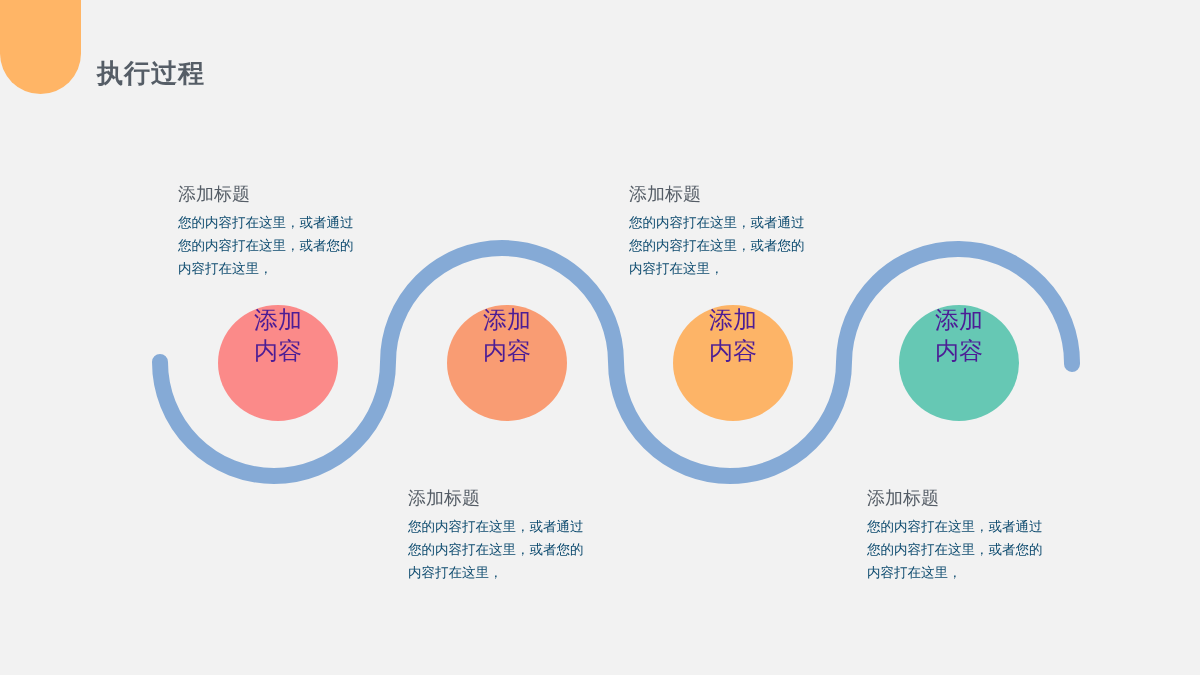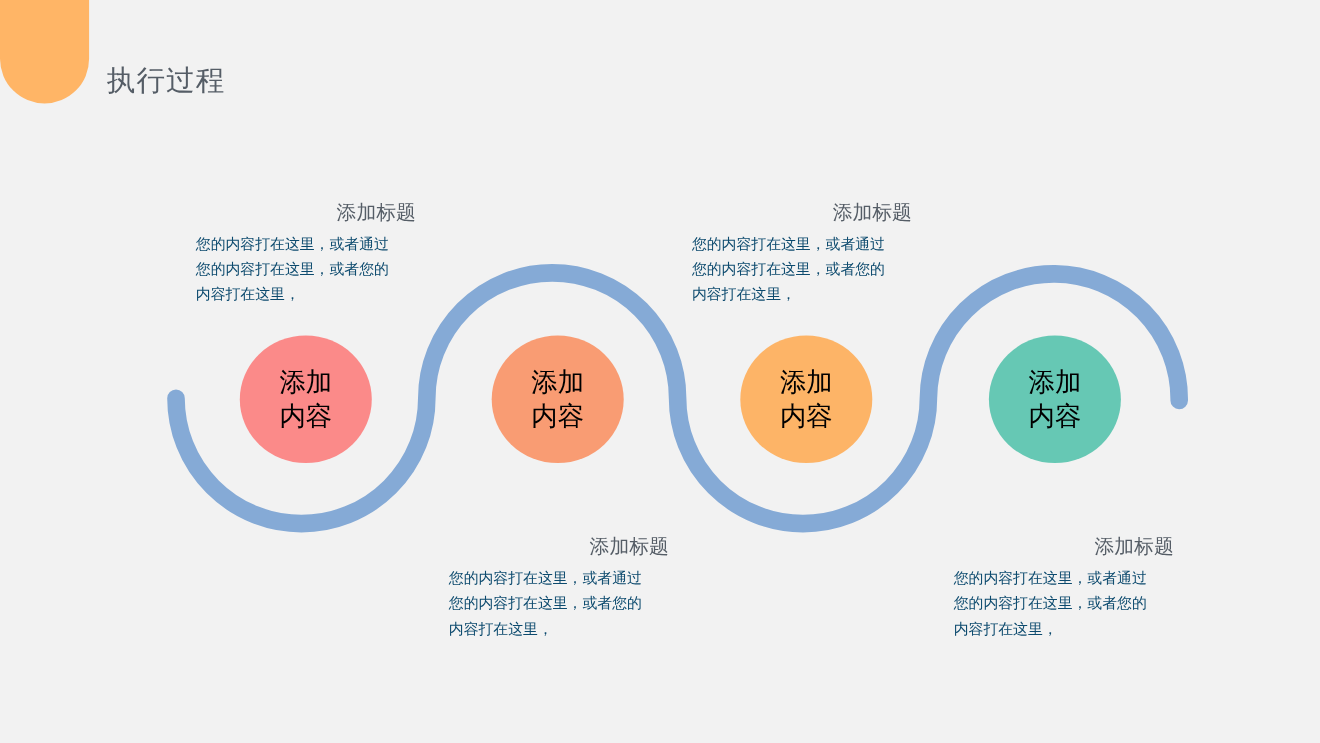--- a/index.html
+++ b/index.html
@@ -7,32 +7,32 @@
     width: 1200px; height: 675px; position: relative; overflow: hidden;
     background: #f2f2f2;
     font-family: "DejaVu Sans", "Liberation Sans", sans-serif;
   }
   .corner-tab {
     position: absolute; left: 0; top: 0; width: 81px; height: 94px;
     background: #ffb566; border-radius: 0 0 41px 41px;
   }
   .page-title {
     position: absolute; left: 97px; top: 56px;
-    font-size: 26px; font-weight: normal; color: #555d66; letter-spacing: 1px;
+    font-size: 26px; font-weight: bold; color: #555d66; letter-spacing: 1px;
   }
   svg.wave { position: absolute; left: 0; top: 0; }
   .node {
     position: absolute; width: 120px; height: 116px; border-radius: 50%;
-    display: flex; flex-direction: column; align-items: center; justify-content: center;
-    color: #000000; font-size: 24px; line-height: 31px; text-align: center;
+    display: flex; flex-direction: column; align-items: center; 
+    color: #4c1d95; font-size: 24px; line-height: 31px; text-align: center;
   }
   .node span { display: block; }
   .text-block { position: absolute; width: 200px; color: #555d66; }
   .text-block .tb-title {
-    font-size: 18px; text-align: right; margin-bottom: 6px; line-height: 22px;
+    font-size: 18px; text-align: left; margin-bottom: 6px; line-height: 22px;
     padding-left: 0;
   }
   .text-block .tb-body {
     font-size: 13.5px; line-height: 23px; color: #0c4a6e;
   }
 </style>
 </head>
 <body>
 
 <div class="corner-tab"></div>

